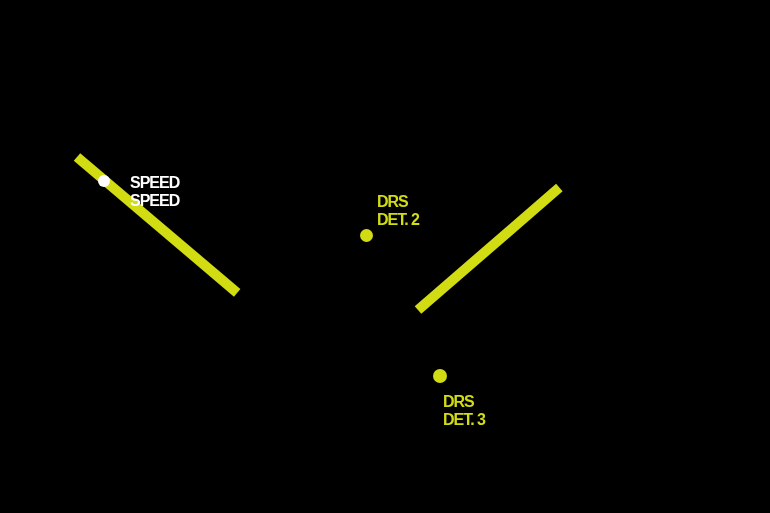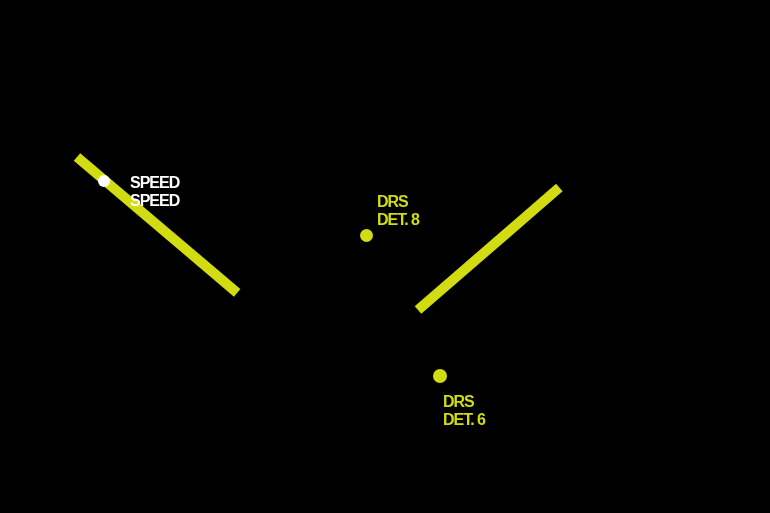--- a/index.html
+++ b/index.html
@@ -96,22 +96,22 @@
 
   <div class="dot dot-speed"></div>
   <div class="label label-speed">
     <div>SPEED</div>
     <div>SPEED</div>
   </div>
 
   <div class="dot dot-drs1"></div>
   <div class="label label-drs1">
     <div>DRS</div>
-    <div>DET. 8</div>
+    <div>DET. 2</div>
   </div>
 
   <div class="dot dot-drs2"></div>
   <div class="label label-drs2">
     <div>DRS</div>
-    <div>DET. 6</div>
+    <div>DET. 3</div>
   </div>
 
 </div>
 
 </body></html>

